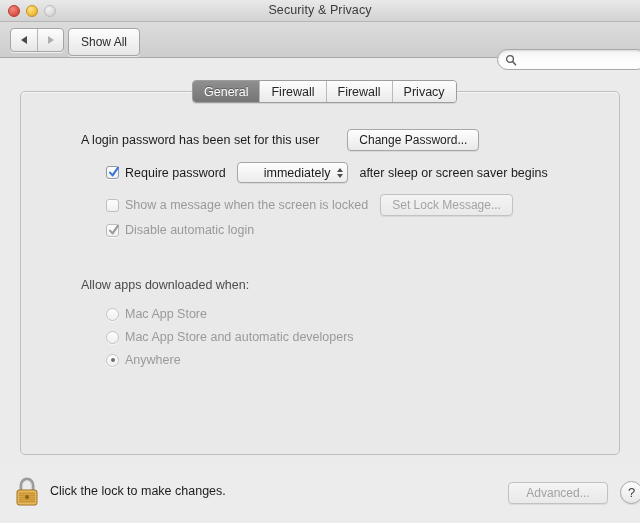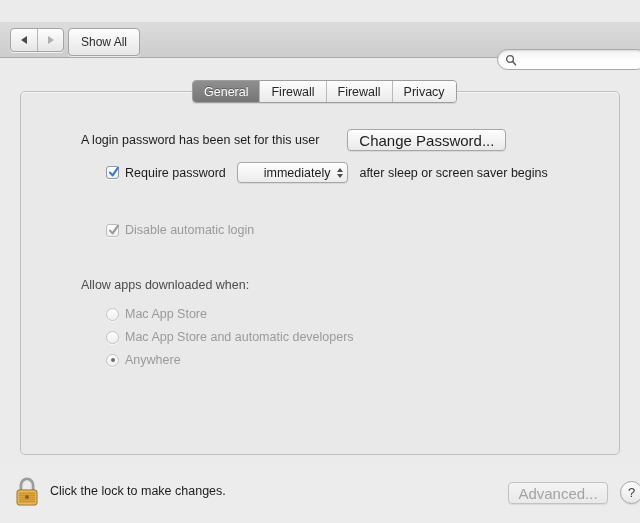--- a/index.html
+++ b/index.html
@@ -204,21 +204,21 @@
   .lbl.dim { color: #9a9a9a; }
   .lbl.section { color: #4c4c4c; }
 
   
   .push-btn {
     height: 22px;
     padding: 0 11px;
     display: inline-flex;
     align-items: center;
     justify-content: center;
-    font-size: 15px;
+    font-size: 12px;
     color: #1d1d1d;
     background: linear-gradient(to bottom, #fefefe 0%, #e9e9e9 100%);
     border: 1px solid #a7a7a7;
     border-radius: 4px;
     box-sizing: border-box;
     box-shadow: 0 1px 1px rgba(0,0,0,0.08);
     white-space: nowrap;
   }
   .push-btn.disabled {
     color: #a3a3a3;
@@ -348,20 +348,28 @@
     font-size: 13px;
     color: #3a3a3a;
     box-shadow: 0 1px 1px rgba(0,0,0,0.08);
   }
 </style>
 </head>
 <body>
 
 <div class="window">
 
+  <div class="titlebar">
+    <div class="traffic">
+      <div class="light close"></div>
+      <div class="light minimize"></div>
+      <div class="light zoom"></div>
+    </div>
+    <div class="window-title">Security &amp; Privacy</div>
+  </div>
 
   <div class="toolbar">
     <div class="segmented">
       <div class="seg-btn">
         <span class="arrow-left"></span>
       </div>
       <div class="seg-btn">
         <span class="arrow-right"></span>
       </div>
     </div>
@@ -411,20 +419,27 @@
       <span class="popup" style="margin-left:11px;">
         <span class="value">immediately</span>
         <span class="steppers">
           <span class="tri-up"></span>
           <span class="tri-down"></span>
         </span>
       </span>
       <span class="lbl" style="margin-left:11px;">after sleep or screen saver begins</span>
     </div>
 
+    <div class="row" style="left:85px; top:102px;">
+      <span class="checkbox off"></span>
+      <span class="lbl dim">Show a message when the screen is locked</span>
+      <span class="push-btn disabled" style="margin-left:12px;">
+        <span>Set Lock Message...</span>
+      </span>
+    </div>
 
     <div class="row" style="left:85px; top:131px;">
       <span class="checkbox on disabled">
         <svg class="tick" viewBox="0 0 12 13">
           <path d="M2 6.6 L4.6 9.4 L10 1.6" fill="none" stroke="#9a9a9a" stroke-width="2.1" stroke-linecap="round" stroke-linejoin="round"></path>
         </svg>
       </span>
       <span class="lbl dim">Disable automatic login</span>
     </div>
 

